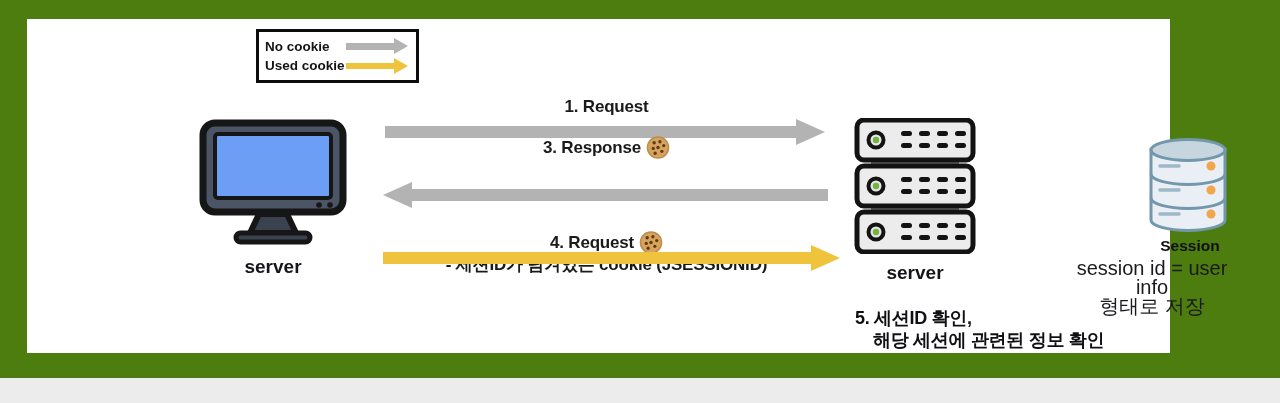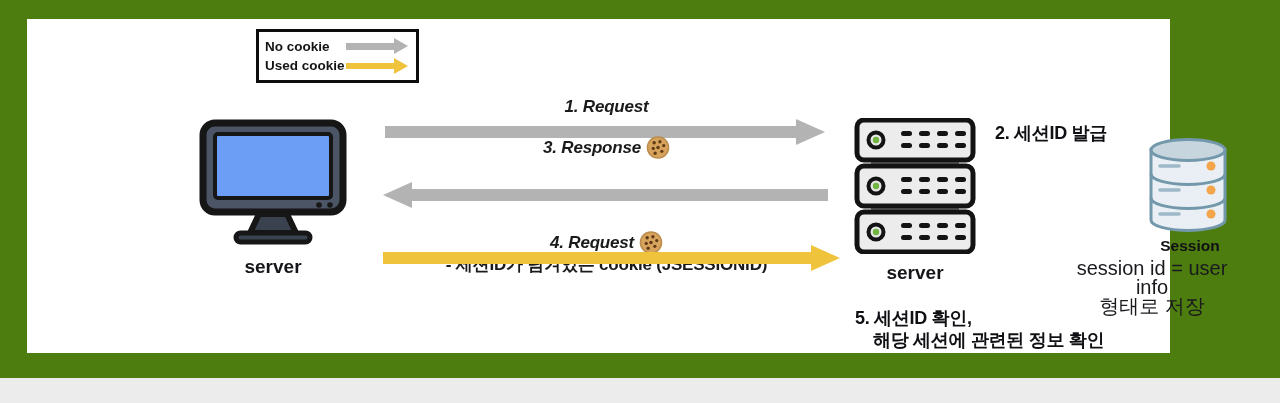--- a/index.html
+++ b/index.html
@@ -38,21 +38,21 @@
   .arrow.left .head   { left:0; }
   .arrow.gray .shaft { background:#b3b3b3; }
   .arrow.gray.right .head { border-left:29px solid #b3b3b3; }
   .arrow.gray.left  .head { border-right:29px solid #b3b3b3; }
   .arrow.yellow .shaft { background:#f0c33d; }
   .arrow.yellow.right .head { border-left:29px solid #f0c33d; }
 
   
   .flow-text { position:absolute; left:358px; width:443px; text-align:center;
                font-weight:bold; font-size:17px; letter-spacing:-0.2px; color:#1a1a1a; }
-  .flow-line { display:flex; align-items:center; justify-content:center; gap:5px; line-height:21px;font-style:italic; }
+  .flow-line { display:flex; align-items:center; justify-content:center; gap:5px; line-height:21px; }
   .flow-sub  { line-height:22px; }
   .cookie-svg { flex:none; }
 
   
   .node-label { position:absolute; text-align:center; font-weight:bold; font-size:19px; color:#16161a; }
   .note { position:absolute; font-weight:bold; font-size:18px; letter-spacing:-0.3px; color:#101014; line-height:22px; }
   .session-title { position:absolute; left:1140px; top:237px; width:100px; text-align:center;
                    font-weight:bold; font-size:15.5px; color:#101014; }
   .session-desc { position:absolute; left:1060px; top:259px; width:184px; text-align:center;
                   font-size:20px; line-height:19px; color:#1a1a1e; }
@@ -180,21 +180,20 @@
           <rect x="84" y="105" width="11" height="5" rx="2.5" fill="#131313"></rect>
           <rect x="102" y="105" width="11" height="5" rx="2.5" fill="#131313"></rect>
         <rect x="48" y="117" width="11" height="5" rx="2.5" fill="#131313"></rect>
           <rect x="66" y="117" width="11" height="5" rx="2.5" fill="#131313"></rect>
           <rect x="84" y="117" width="11" height="5" rx="2.5" fill="#131313"></rect>
           <rect x="102" y="117" width="11" height="5" rx="2.5" fill="#131313"></rect>
       </g>
     </svg>
     <div class="node-label" style="left:826px; top:243px; width:124px;">server</div>
 
-    <div class="note" style="left:968px; top:103px;">2. 세션ID 발급</div>
 
     <div class="note" style="left:828px; top:288px; width:300px;">
       <div>5. 세션ID 확인,</div>
       <div style="padding-left:18px;">해당 세션에 관련된 정보 확인</div>
     </div>
   </div>
 
   <svg class="fig" style="left:1147px; top:137px;" width="82" height="96" viewBox="0 0 82 96">
     <path d="M4,13 V83 a37,10.5 0 0 0 74,0 V13 Z" fill="#e9eff4" stroke="#7398ab" stroke-width="3"></path>
     <path d="M4,37 a37,10.5 0 0 0 74,0" fill="none" stroke="#7398ab" stroke-width="3"></path>

